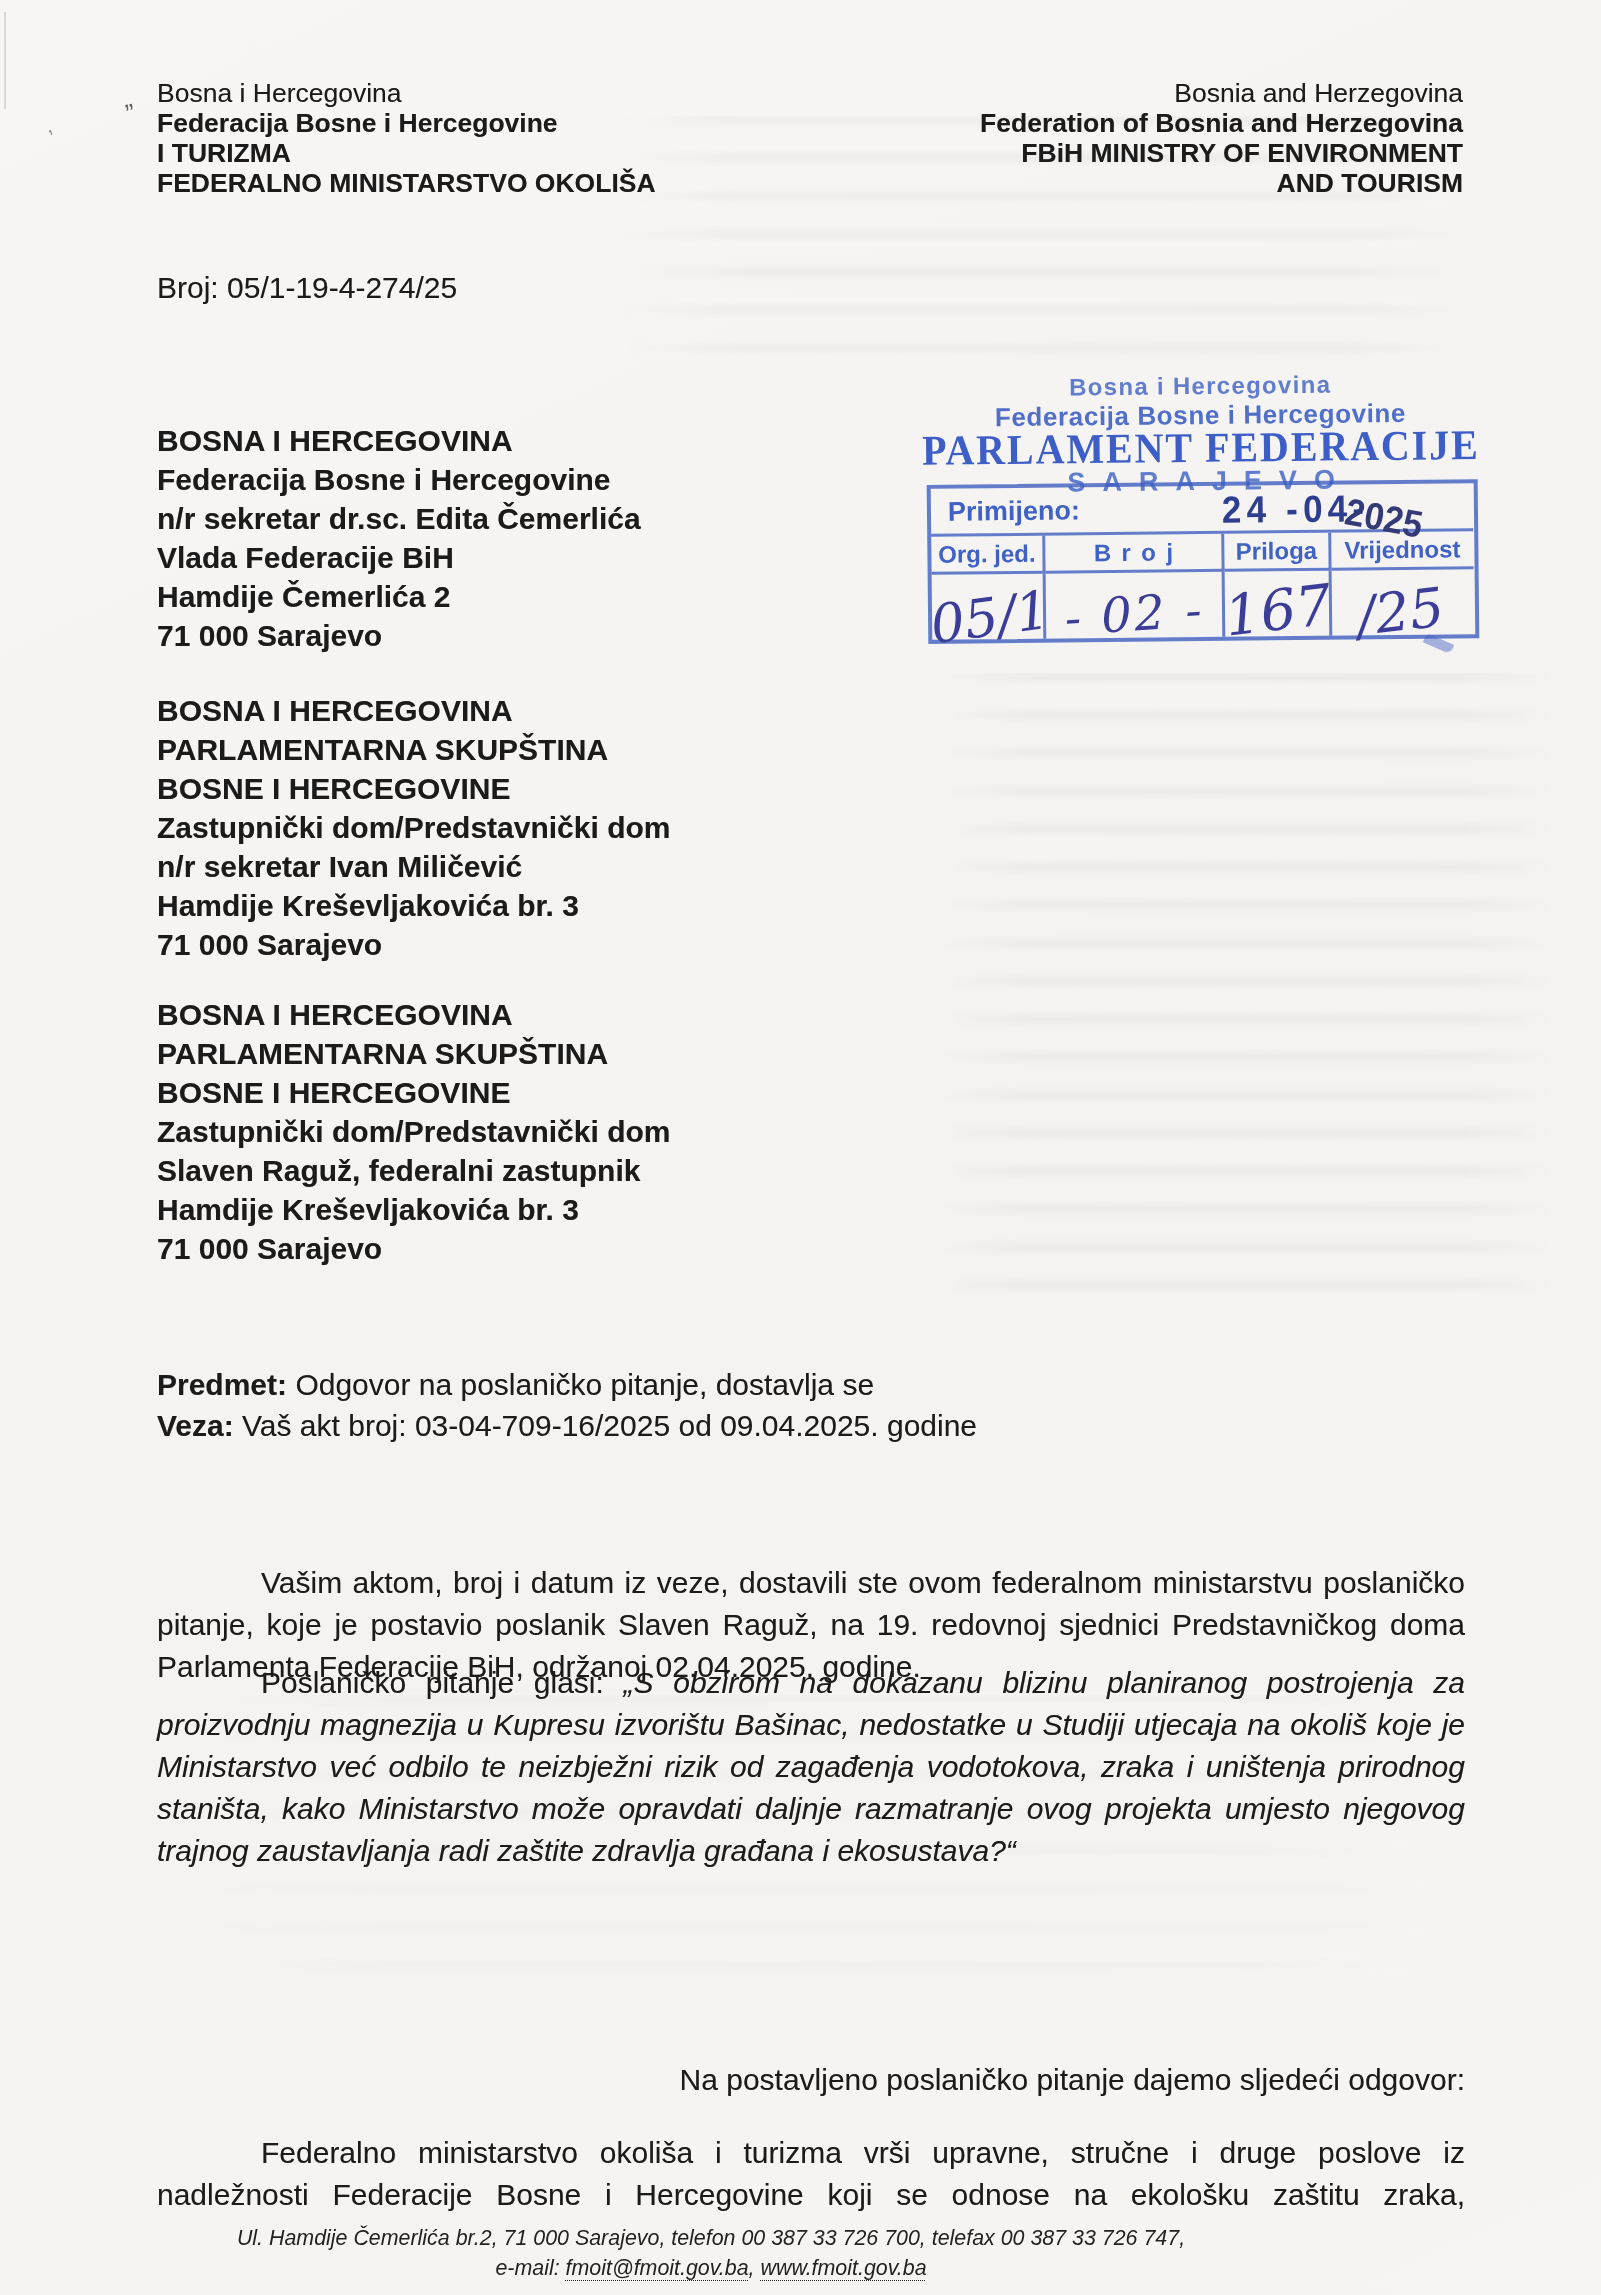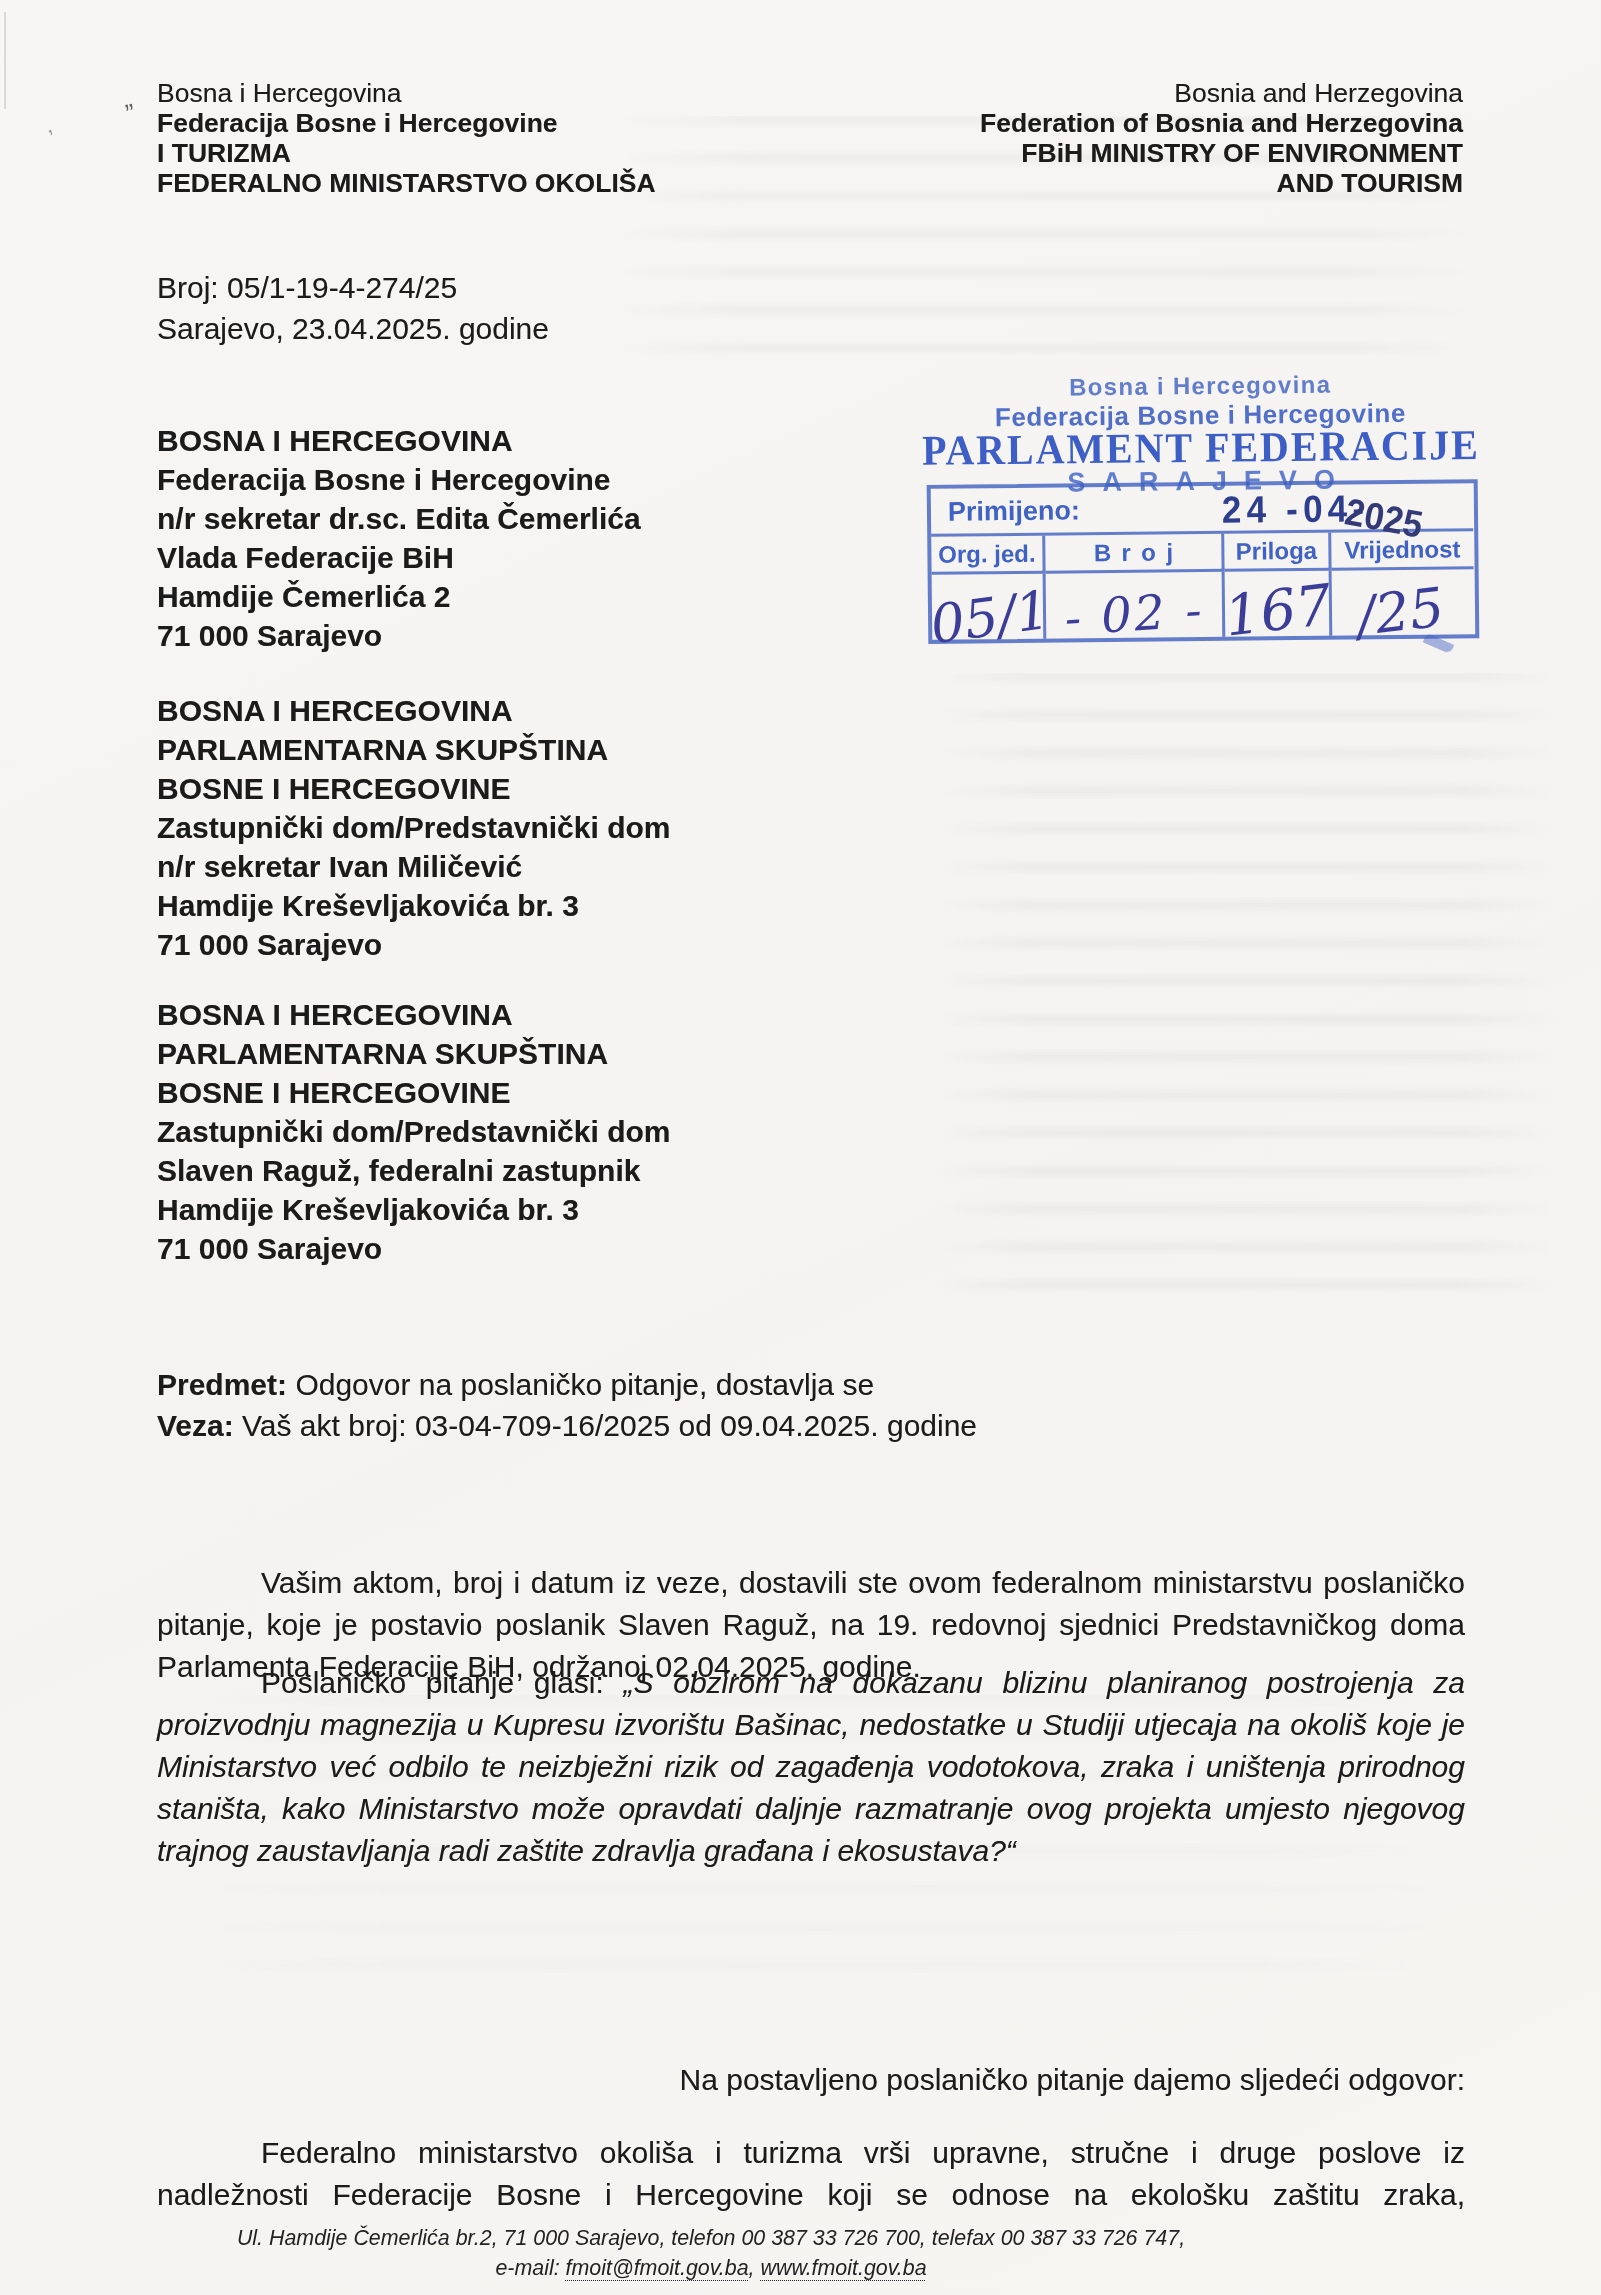--- a/index.html
+++ b/index.html
@@ -119,21 +119,20 @@
 
   <div class="abs lh lh-right txt">
     <div>Bosnia and Herzegovina</div>
     <div class="b">Federation of Bosnia and Herzegovina</div>
     <div class="b">FBiH MINISTRY OF ENVIRONMENT</div>
     <div class="b">AND TOURISM</div>
   </div>
 
   <div class="abs ref txt">
     <div>Broj: 05/1-19-4-274/25</div>
-    <div>Sarajevo, 23.04.2025. godine</div>
   </div>
 
   <div class="abs stamp">
     <div class="s-line s1t">Bosna i Hercegovina</div>
     <div class="s-line s2t">Federacija Bosne i Hercegovine</div>
     <div class="s-line s3t">PARLAMENT FEDERACIJE</div>
     <div class="s-line s4t">SARAJEVO</div>
     <div class="s-table">
       <div class="s-row1">
         <span>Primijeno:</span>

